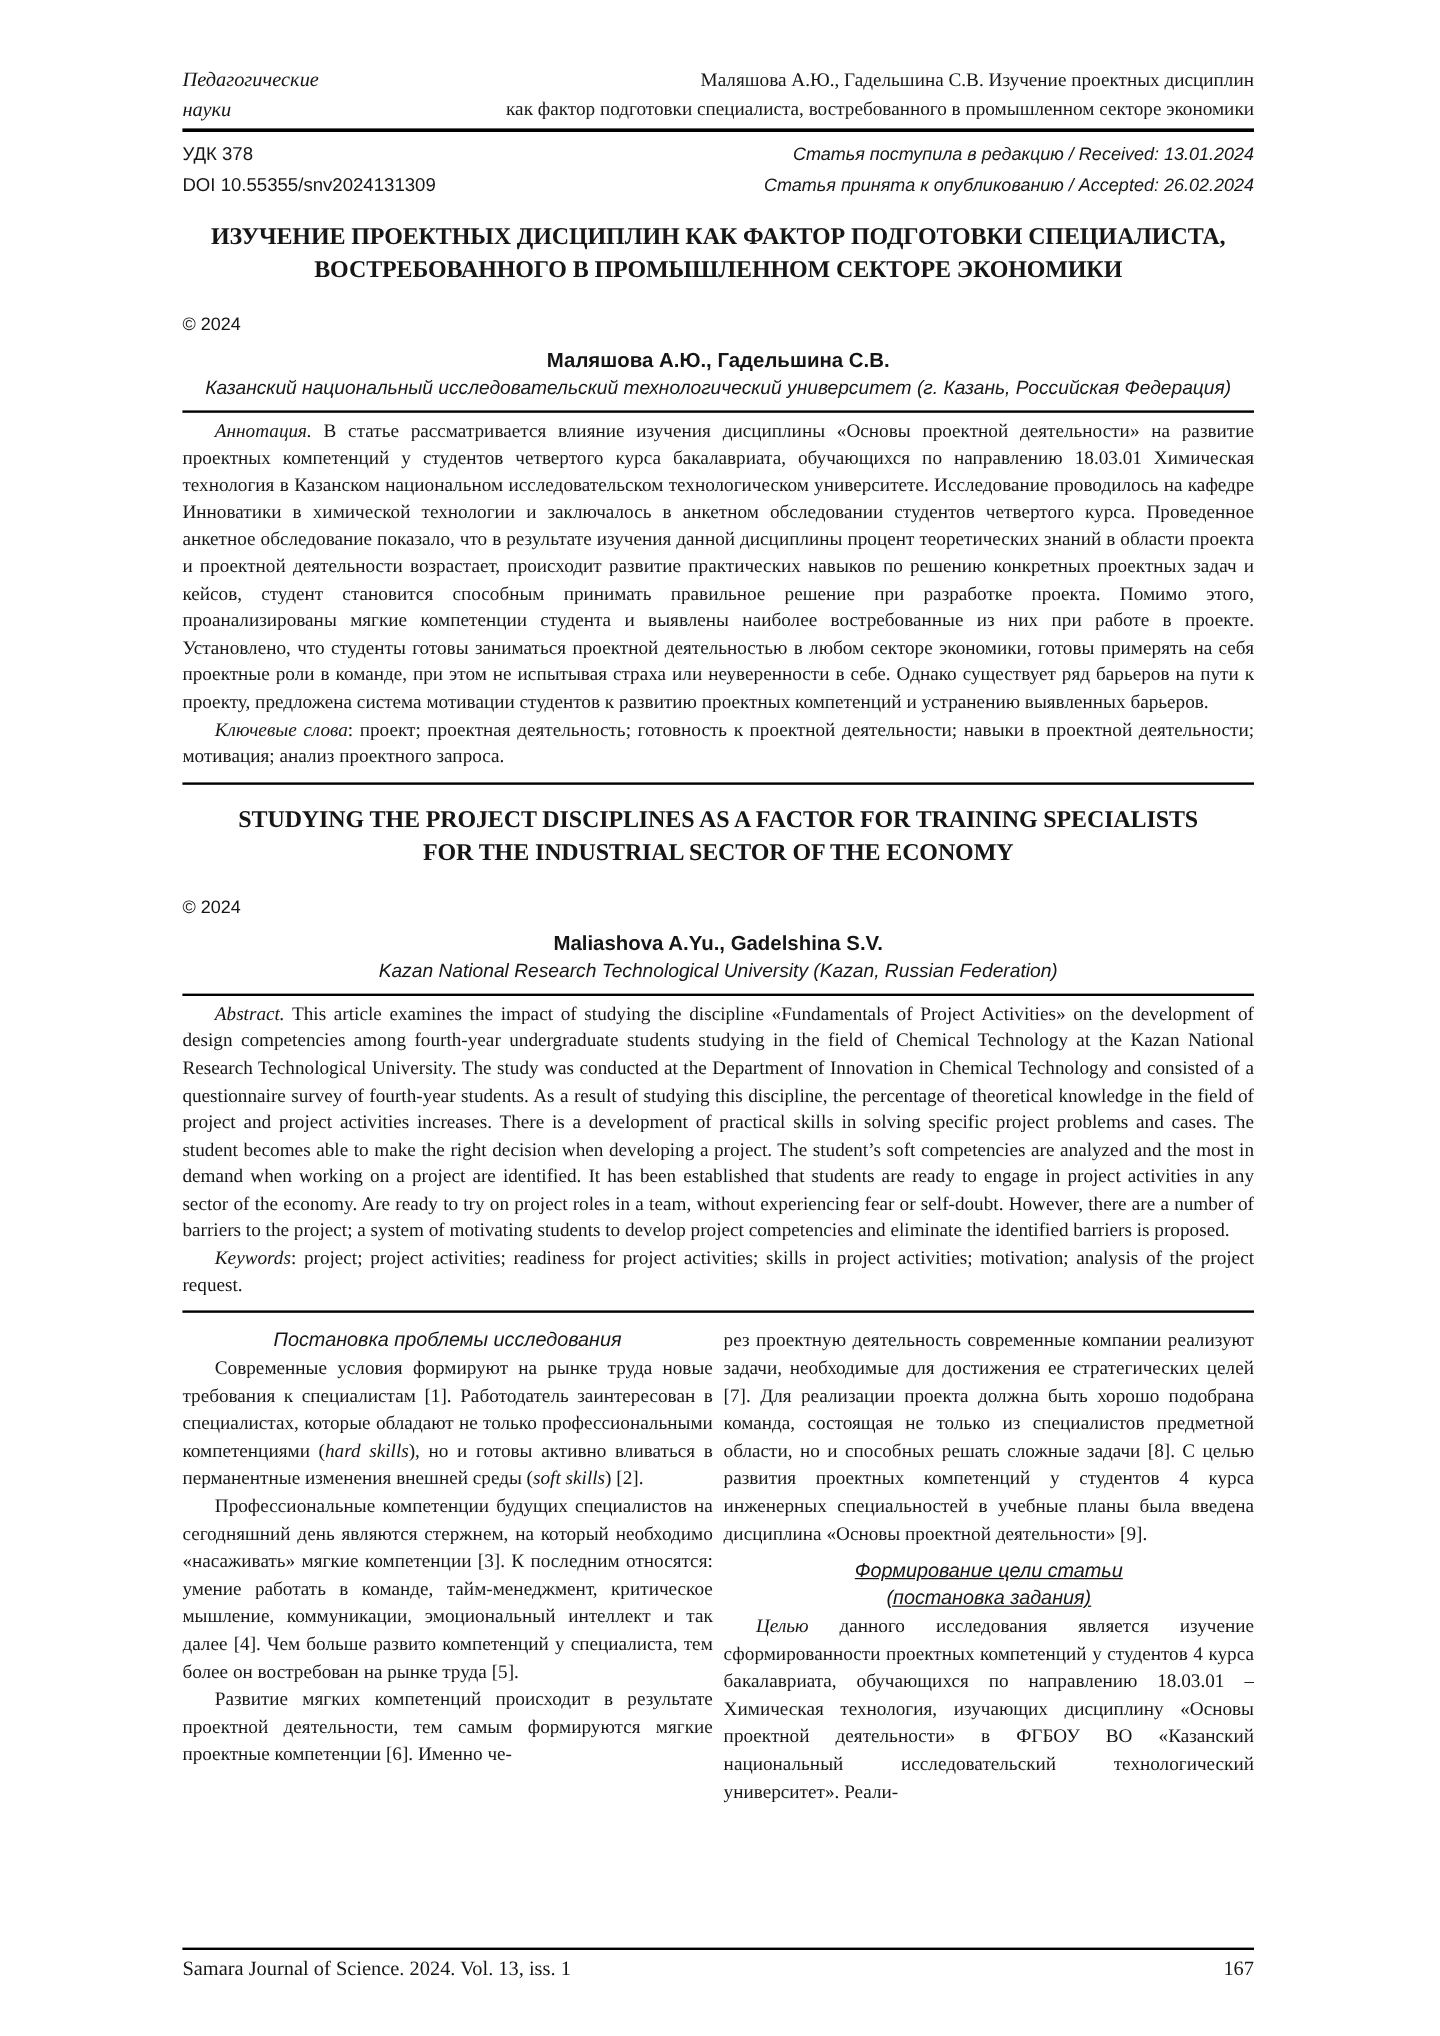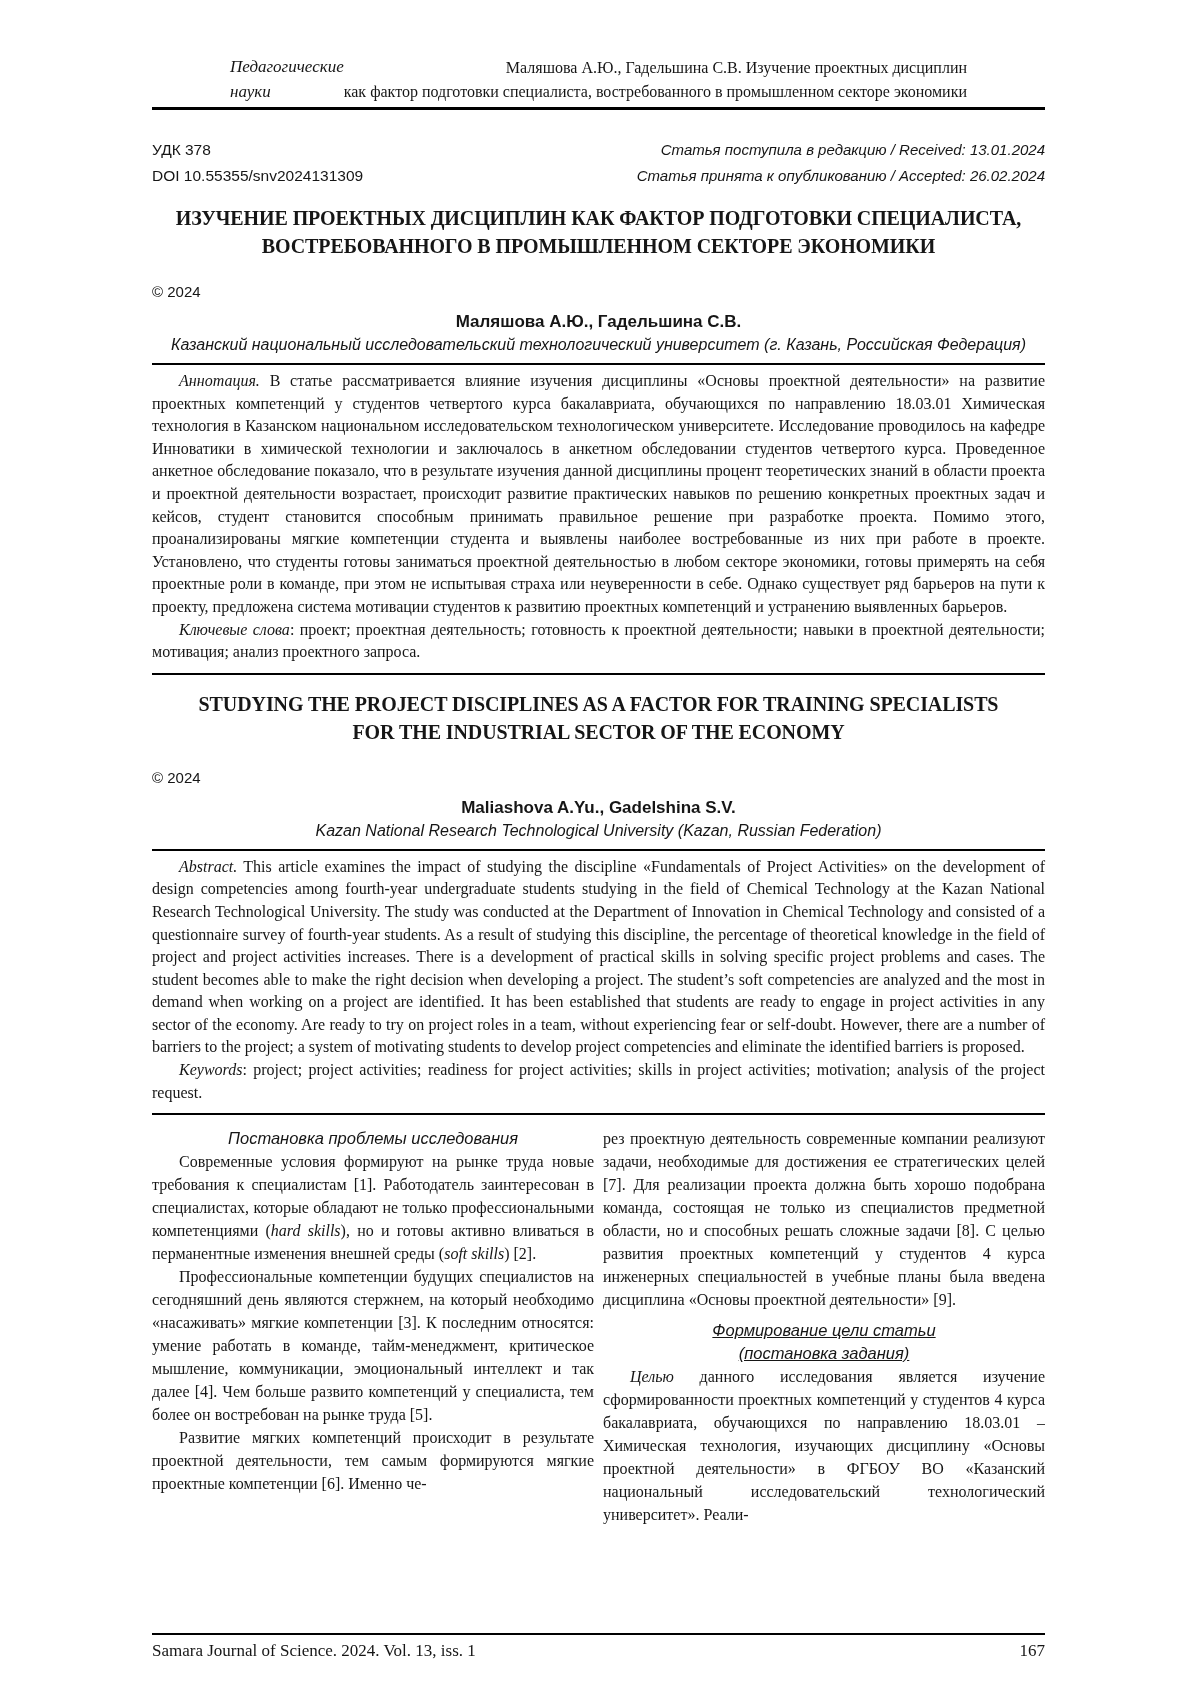--- a/index.html
+++ b/index.html
@@ -4,26 +4,26 @@
 <style>
   * { margin:0; padding:0; box-sizing:border-box; }
   html,body { background:#ffffff; }
   body {
     width:1200px; height:1697px; position:relative;
     font-family:"Liberation Serif","DejaVu Serif",serif;
     color:#161616;
   }
   .page { position:absolute; inset:0; padding:54px 155px 0 152px; }
 
-  .hdr { display:flex; justify-content:center; align-items:flex-end; }
+  .hdr { display:flex; justify-content:space-between; align-items:flex-end; }
   .hdr-left { font-style:italic; font-size:17px; line-height:25px; white-space:nowrap; }
   .hdr-right { font-size:16px; line-height:24px; text-align:right; }
   .rule-thick { border-top:3px solid #000; margin-top:3px; }
 
-  .meta { display:flex; justify-content:space-between; margin-top:27px; font-family:"Liberation Sans","DejaVu Sans",sans-serif; }
+  .meta { display:flex; justify-content:space-between; margin-top:6px; font-family:"Liberation Sans","DejaVu Sans",sans-serif; }
   .meta-left  { font-size:15.5px; line-height:26px; }
   .meta-right { font-size:15px;  line-height:26px; font-style:italic; text-align:right; }
 
   .title { text-align:center; font-weight:bold; font-size:20px; line-height:28px; margin-top:15px; letter-spacing:-0.1px; }
   .copyright { font-family:"Liberation Sans","DejaVu Sans",sans-serif; font-size:15px; margin-top:23px; }
   .authors { text-align:center; font-family:"Liberation Sans","DejaVu Sans",sans-serif; font-weight:bold; font-size:17px; margin-top:12px; }
   .affil   { text-align:center; font-family:"Liberation Sans","DejaVu Sans",sans-serif; font-style:italic; font-size:16px; margin-top:4px; }
   .rule-thin { border-top:2px solid #000; margin-top:9px; }
 
   .para { font-size:16px; line-height:22.6px; text-align:justify; text-indent:27px; }
@@ -34,21 +34,21 @@
   .col { flex:1; min-width:0; }
   .col .para { line-height:23px; }
   .col-heading {
     font-family:"Liberation Sans","DejaVu Sans",sans-serif;
     font-style:italic; font-size:16.5px; text-align:center; line-height:23px;
   }
   .goal-heading { margin-top:8px;text-decoration:underline; }
   .noindent { text-indent:0; }
 
   .footer {
-    position:absolute; left:152px; right:155px; bottom:36px;
+    position:absolute; left:152px; right:155px; bottom:46px;
     border-top:2px solid #000; padding-top:5px;
     display:flex; justify-content:space-between; font-size:17px; line-height:21px;
   }
 </style>
 </head>
 <body>
 
 <div class="page">
 
   <div class="hdr">

